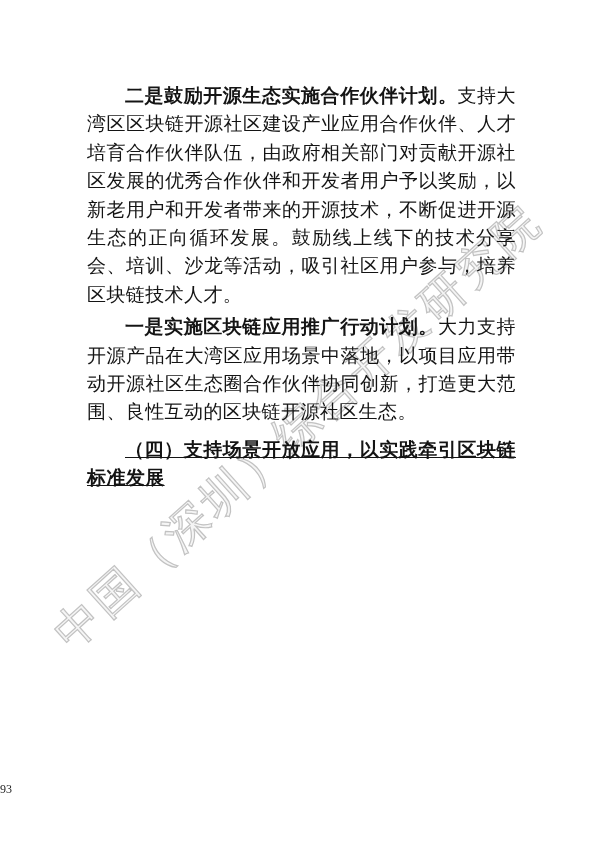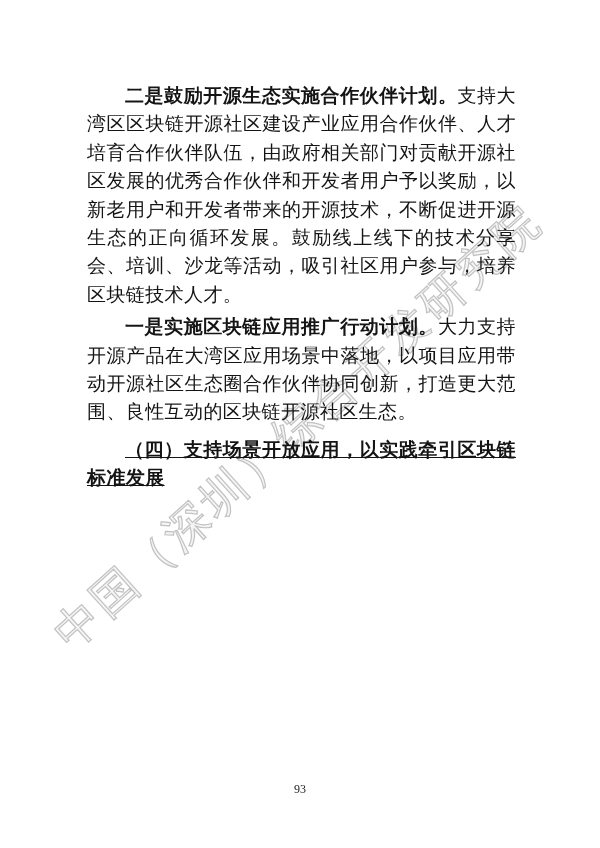--- a/index.html
+++ b/index.html
@@ -53,21 +53,21 @@
     font-weight:700;
     margin-top:9px;
     margin-bottom:7px;
     text-decoration:underline;
   }
   .seg.bold{font-weight:700;}
   .page-number{
     position:absolute;
     left:0;top:782px;
     width:600px;
-    text-align:center;
+    text-align:left;
     font-size:12px;
     color:#222;
     z-index:1;
   }
 </style>
 </head>
 <body>
 
 <div class="page">
   <div class="watermark">中国（深圳）综合开发研究院</div>

